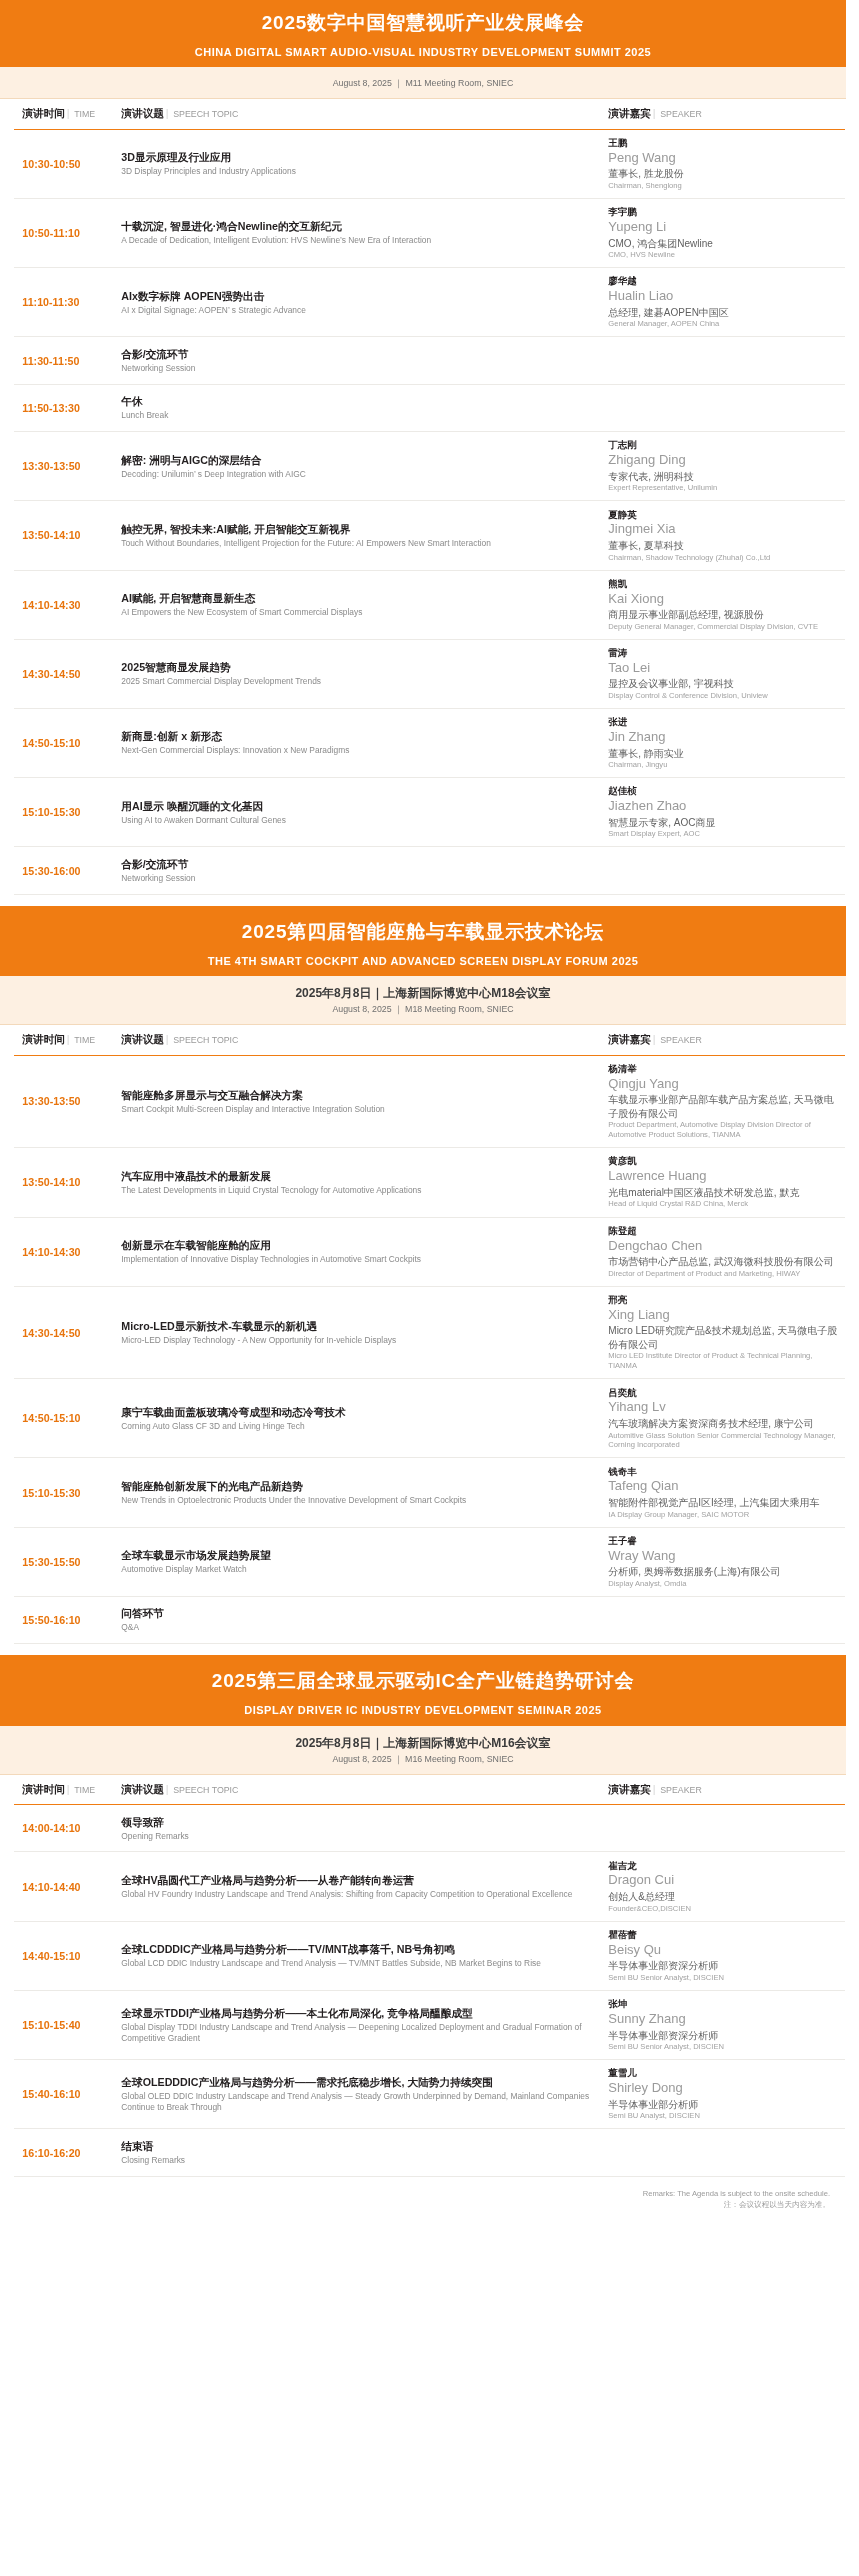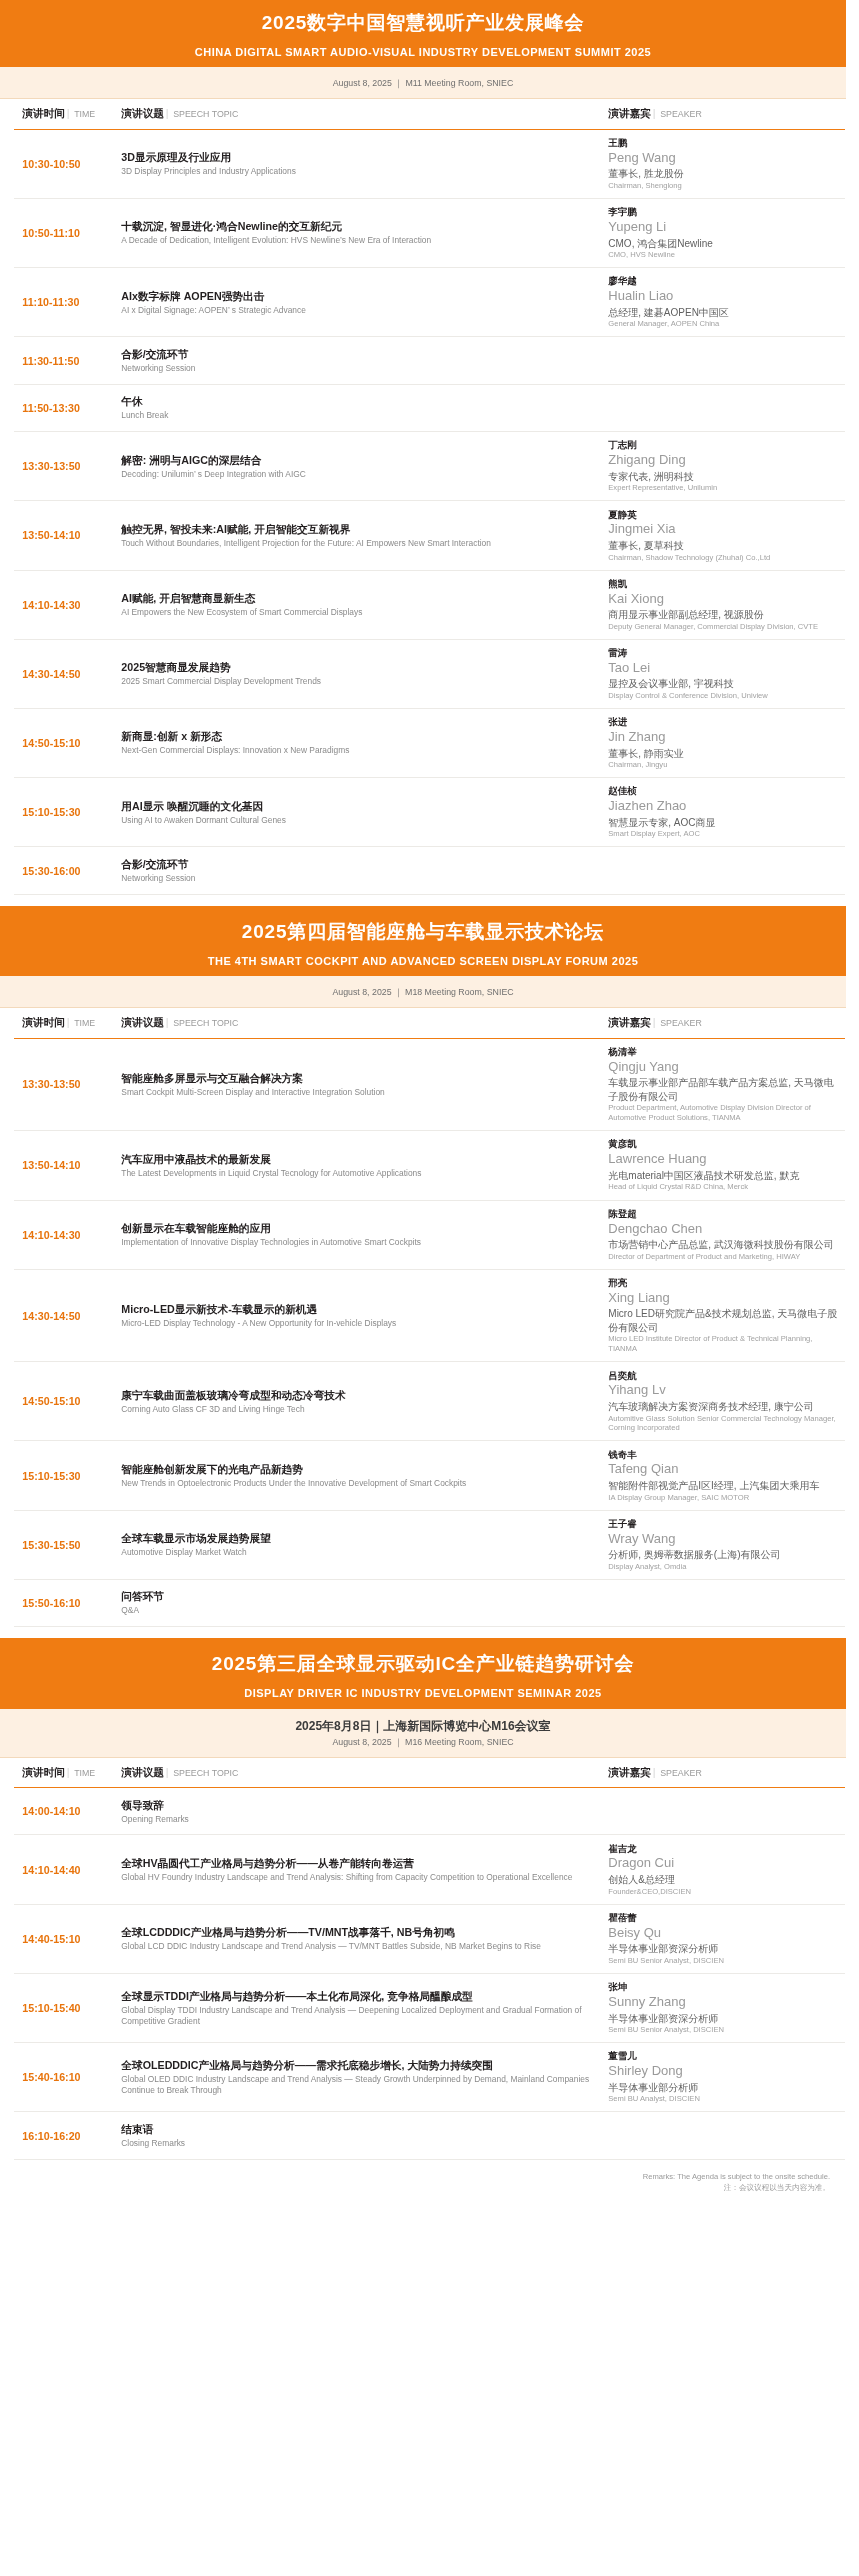--- a/index.html
+++ b/index.html
@@ -307,20 +307,21 @@
           <td class="speaker"></td>
         </tr>
       </tbody>
     </table>
     <div class="thick-sep"></div>
     <div class="banner">
       <div class="cn">2025第四届智能座舱与车载显示技术论坛</div>
       <div class="en">THE 4TH SMART COCKPIT AND ADVANCED SCREEN DISPLAY FORUM 2025</div>
     </div>
     <div class="venue">
+      <div class="cn">2025年8月8日｜上海新国际博览中心M18会议室</div>
       <div class="en">August 8, 2025 ｜ M18 Meeting Room, SNIEC</div>
     </div>
     <table class="agenda">
       <colgroup>
         <col class="c-time">
         <col class="c-topic">
         <col class="c-speaker">
       </colgroup>
       <thead>
         <tr>

